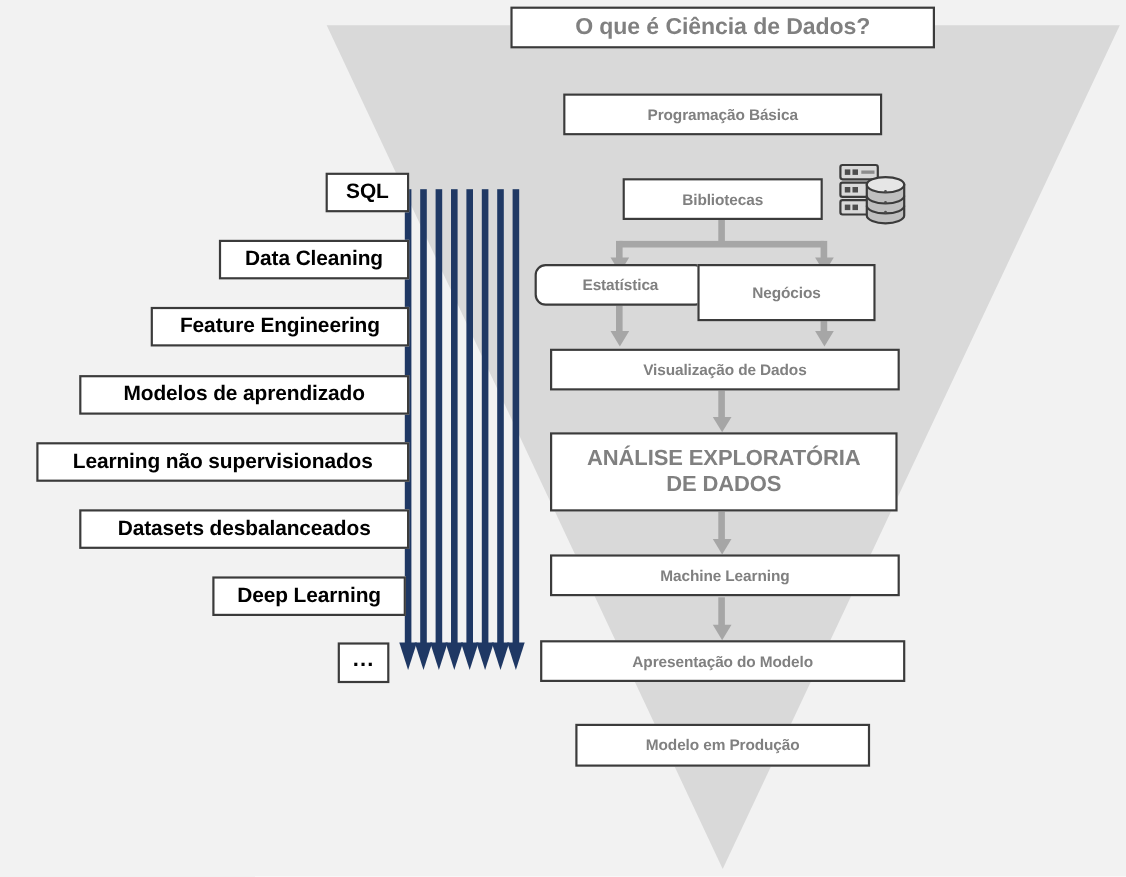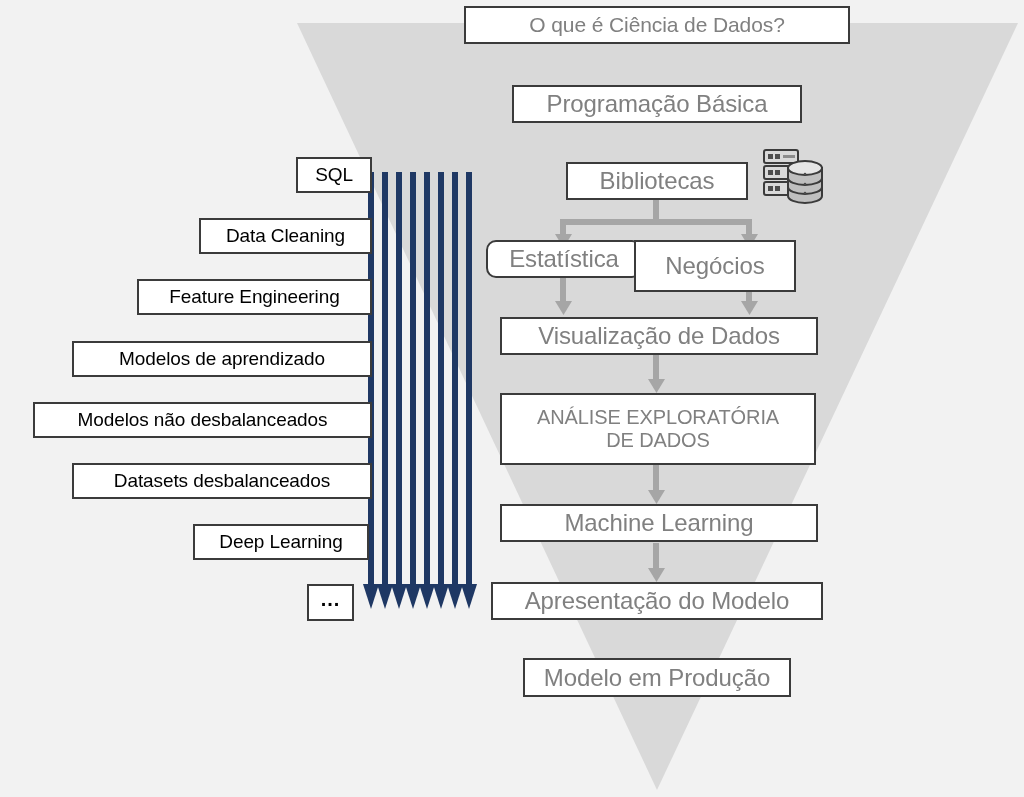--- a/index.html
+++ b/index.html
@@ -24,33 +24,33 @@
   }
   .box {
     position: absolute;
     box-sizing: border-box;
     background: #ffffff;
     border: 2px solid #3b3b3b;
     display: flex;
     align-items: center;
     justify-content: center;
     text-align: center;
-    font-weight: normal;
+    font-weight: bold;
     line-height: 1.15;
     white-space: pre-line;
   }
   .box-left {
     color: #000000;
     font-size: 19px;
     letter-spacing: -0.1px;
     margin-left: 18px;
   }
   .box-right {
     color: #808080;
-    font-size: 24px;
+    font-size: 14px;
     letter-spacing: -0.1px;
   }
   .box-title {
     font-size: 21px;
   }
   .box-eda {
     font-size: 20px;
   }
   .box-dots {
     color: #000000;
@@ -183,21 +183,21 @@
   <div class="box box-right" style="left:523px; top:658px; width:268px; height:39px;">Modelo em Produção</div>
 
   <div class="box box-left" style="left:278px; top:157px; width:76px; height:36px;">SQL</div>
 
   <div class="box box-left" style="left:181px; top:218px; width:173px; height:36px;">Data Cleaning</div>
 
   <div class="box box-left" style="left:119px; top:279px; width:235px; height:36px;">Feature Engineering</div>
 
   <div class="box box-left" style="left:54px; top:341px; width:300px; height:36px;">Modelos de aprendizado</div>
 
-  <div class="box box-left" style="left:15px; top:402px; width:339px; height:36px;">Modelos não desbalanceados</div>
+  <div class="box box-left" style="left:15px; top:402px; width:339px; height:36px;">Learning não supervisionados</div>
 
   <div class="box box-left" style="left:54px; top:463px; width:300px; height:36px;">Datasets desbalanceados</div>
 
   <div class="box box-left" style="left:175px; top:524px; width:176px; height:36px;text-align:right;">Deep Learning</div>
 
   <div class="box box-dots" style="left:307px; top:584px; width:47px; height:37px;">...</div>
 
 </div>
 
 </body></html>

